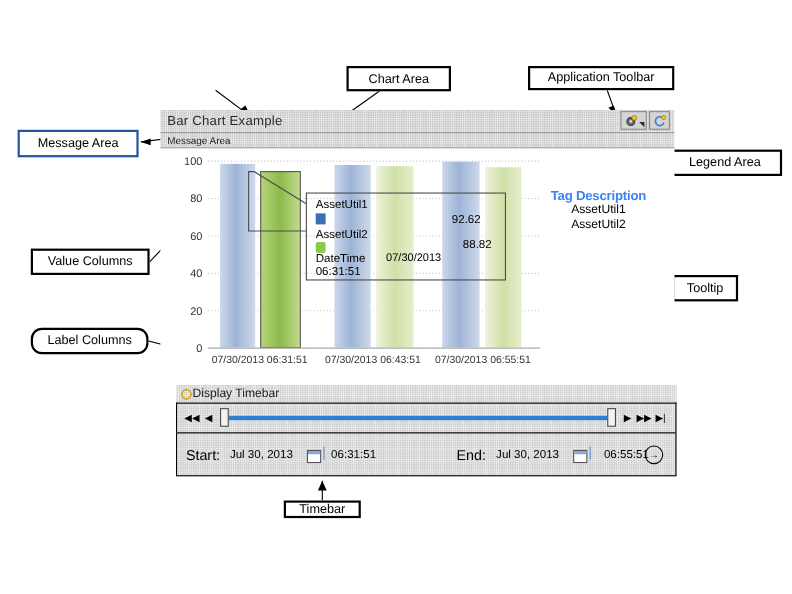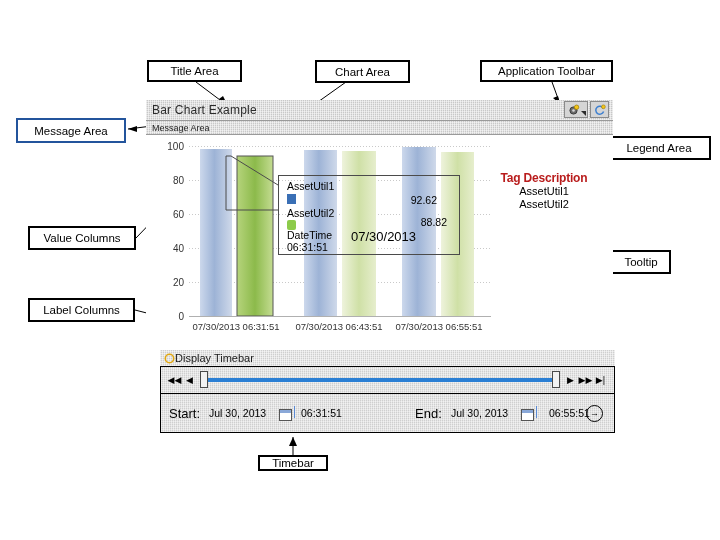--- a/index.html
+++ b/index.html
@@ -61,36 +61,36 @@
   .msg-text{font-size:9px;color:#1d1d1d;padding-left:6px;}
 
   
   .chart-wrap{position:relative;width:100%;height:206px;background:#fff;}
   .chart-svg{position:absolute;left:0;top:0;}
 
   
   .legend-area{
     position:absolute;left:333px;top:36px;width:130px;text-align:center;
   }
-  .legend-title{font-size:12px;font-weight:bold;color:#b91c1c;letter-spacing:-.2px;}
+  .legend-title{font-size:12px;font-weight:bold;color:#3b82f6;letter-spacing:-.2px;}
   .legend-item{font-size:11px;color:#000;line-height:13px;}
 
   
   .tooltip-box{
     position:absolute;left:132px;top:40px;width:182px;height:80px;
     border:1px solid #4b4b4b;background:transparent;box-sizing:border-box;
   }
   .tt-inner{position:relative;width:100%;height:100%;font-size:10.5px;color:#000;}
   .tt-name{position:absolute;left:8px;font-size:10.5px;color:#000;}
   .tt-val{position:absolute;right:22px;font-size:10.5px;color:#000;}
   .tt-sw{position:absolute;left:8px;width:9px;height:10px;}
   .tt-sw.blue{background:#3a6fb5;}
   .tt-sw.green{background:#8ccb4a;border-radius:2px;}
   .tt-dt-lbl{position:absolute;left:8px;top:53px;font-size:10.5px;}
-  .tt-dt-v1{position:absolute;left:72px;top:53px;font-size:13px;}
+  .tt-dt-v1{position:absolute;left:72px;top:53px;font-size:10px;}
   .tt-dt-v2{position:absolute;left:8px;top:65px;font-size:10.5px;}
 
   
   .timebar-panel{
     position:absolute;left:160px;top:350px;width:455px;height:85px;
     box-sizing:border-box;
   }
   .tbar-header{
     height:16px;width:100%;
     background:#cfcfcf;
@@ -170,36 +170,33 @@
     <line x1="607" y1="148" x2="545" y2="172" stroke="#000" stroke-width="1"></line>
     <polygon points="545,172 553,169 555,174" fill="#000"></polygon>
 
     <line x1="611" y1="261" x2="437" y2="194" stroke="#000" stroke-width="1"></line>
     <polygon points="437,194 446,195 444,200" fill="#000"></polygon>
 
     <line x1="293" y1="455" x2="293" y2="437" stroke="#000" stroke-width="1"></line>
     <polygon points="293,437 289,446 297,446" fill="#000"></polygon>
   </svg>
 
-  <div class="callout" style="left:147px;top:60px;width:95px;height:22px;">
-    <span>Title Area</span>
-  </div>
   <div class="callout" style="left:315px;top:60px;width:95px;height:23px;">
     <span>Chart Area</span>
   </div>
   <div class="callout" style="left:480px;top:60px;width:133px;height:22px;">
     <span>Application Toolbar</span>
   </div>
   <div class="callout blue" style="left:16px;top:118px;width:110px;height:25px;">
     <span>Message Area</span>
   </div>
   <div class="callout" style="left:28px;top:226px;width:108px;height:24px;">
     <span>Value Columns</span>
   </div>
-  <div class="callout" style="left:28px;top:298px;width:107px;height:24px;">
+  <div class="callout" style="left:28px;top:298px;width:107px;height:24px;border-radius:10px;">
     <span>Label Columns</span>
   </div>
   <div class="callout" style="left:607px;top:136px;width:104px;height:24px;">
     <span>Legend Area</span>
   </div>
   <div class="callout" style="left:611px;top:250px;width:60px;height:24px;">
     <span>Tooltip</span>
   </div>
   <div class="callout" style="left:258px;top:455px;width:70px;height:16px;">
     <span>Timebar</span>

